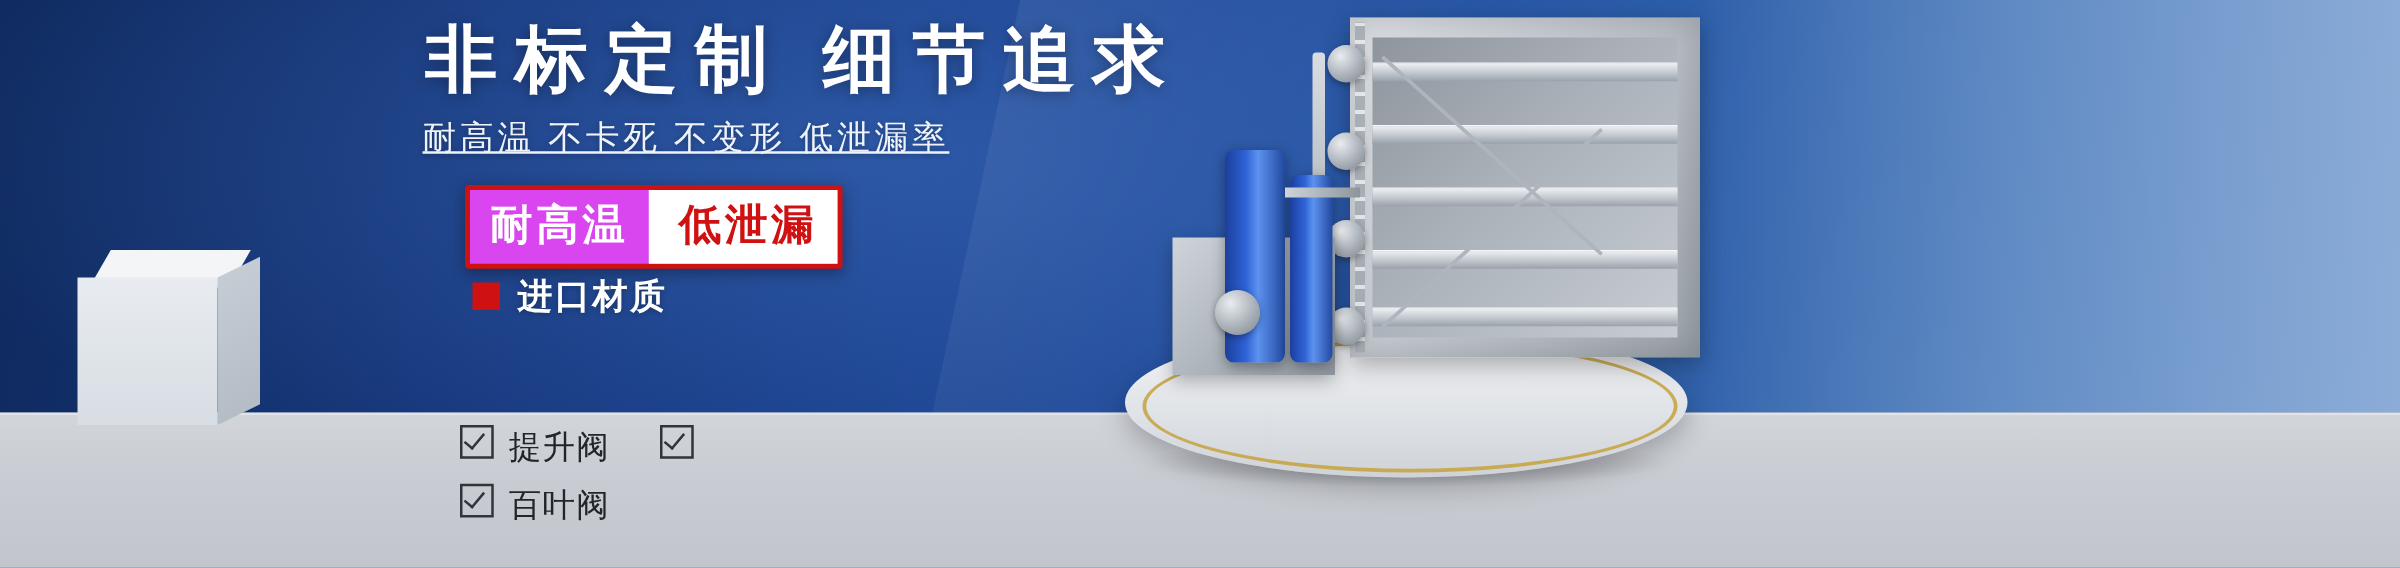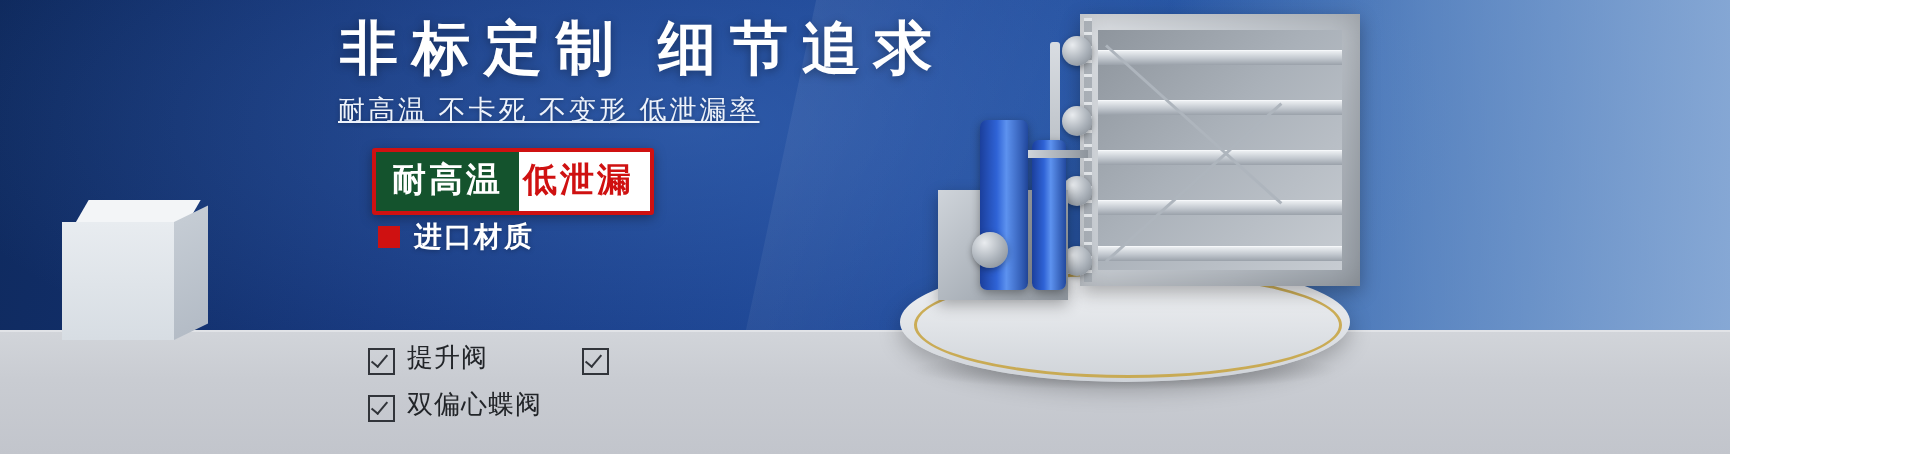--- a/index.html
+++ b/index.html
@@ -1,20 +1,20 @@
 <!DOCTYPE html>
 <html lang="zh"><head>
 <meta charset="utf-8">
 <style>
   html,body{margin:0;padding:0;background:#fff;}
   body{font-family:"Liberation Sans","DejaVu Sans",sans-serif;}
 
   .banner{
     position:relative;
-    width:1730px;height:454px;
+    width:1920px;height:454px;
     overflow:hidden;
     background:#1d3f80;
   }
 
   
   .bg-blue{
     position:absolute;left:0;top:0;width:1920px;height:330px;
     background:
       linear-gradient(100deg,#0f2a5e 0%,#15357a 22%,#1b4596 48%,#2b5ca8 67%,#3f6fb3 80%,#5a86c0 92%,#6d95c9 100%);
   }
@@ -76,31 +76,31 @@
     white-space:nowrap;
     text-shadow:0 1px 5px rgba(0,0,0,0.3);
     text-decoration:underline;
   }
 
   
   .tag{
     position:absolute;left:372px;top:148px;
     display:flex;align-items:flex-end;
     border:4px solid #cf1111;
-    background:#14532d;
+    background:#d946ef;
     box-shadow:0 3px 12px rgba(0,0,0,0.35);
     border-radius:3px;
   }
   .tag .t1{
     color:#ffffff;font-size:34px;font-weight:bold;letter-spacing:3px;
     padding:5px 16px 8px 16px;display:flex;align-items:center;
   }
   .tag .t2{
     background:#ffffff;color:#cf1111;font-size:34px;font-weight:bold;letter-spacing:3px;
-    padding:5px 16px 8px 4px;display:flex;align-items:center;
+    padding:5px 16px 8px 24px;display:flex;align-items:center;
   }
 
   
   .bullets{
     position:absolute;left:378px;top:218px;
     display:flex;align-items:center;gap:48px;
   }
   .bullet{display:flex;align-items:center;gap:14px;}
   .bullet .sq{
     width:22px;height:22px;background:#cf1111;display:inline-block;
@@ -109,21 +109,21 @@
     color:#ffffff;font-size:28px;font-weight:bold;letter-spacing:2px;white-space:nowrap;
     text-shadow:0 1px 5px rgba(0,0,0,0.3);
   }
 
   
   .checklist{
     position:absolute;left:368px;top:340px;
     display:grid;grid-template-columns:auto auto;
     column-gap:40px;row-gap:12px;
   }
-  .chk{display:flex;align-items:flex-end;gap:12px;}
+  .chk{display:flex;align-items:flex-start;gap:12px;}
   .chk .box{
     width:23px;height:23px;border:2px solid #31343a;position:relative;flex:0 0 auto;
   }
   .chk .box:after{
     content:"";position:absolute;left:5px;top:1px;width:7px;height:14px;
     border-right:2px solid #31343a;border-bottom:2px solid #31343a;
     transform:rotate(40deg);
   }
   .chk .lbl{
     color:#222529;font-size:26px;letter-spacing:1px;white-space:nowrap;
@@ -237,21 +237,21 @@
   <div class="checklist">
     <div class="chk">
       <span class="box"></span>
       <span class="lbl">提升阀</span>
     </div>
     <div class="chk">
       <span class="box"></span>
     </div>
     <div class="chk">
       <span class="box"></span>
-      <span class="lbl">双偏心蝶阀</span>
+      <span class="lbl">百叶阀</span>
     </div>
   </div>
 
   <div class="product">
 
     <div class="podium-shadow"></div>
     <div class="podium"></div>
     <div class="podium-ring"></div>
 
     <div class="damper">

